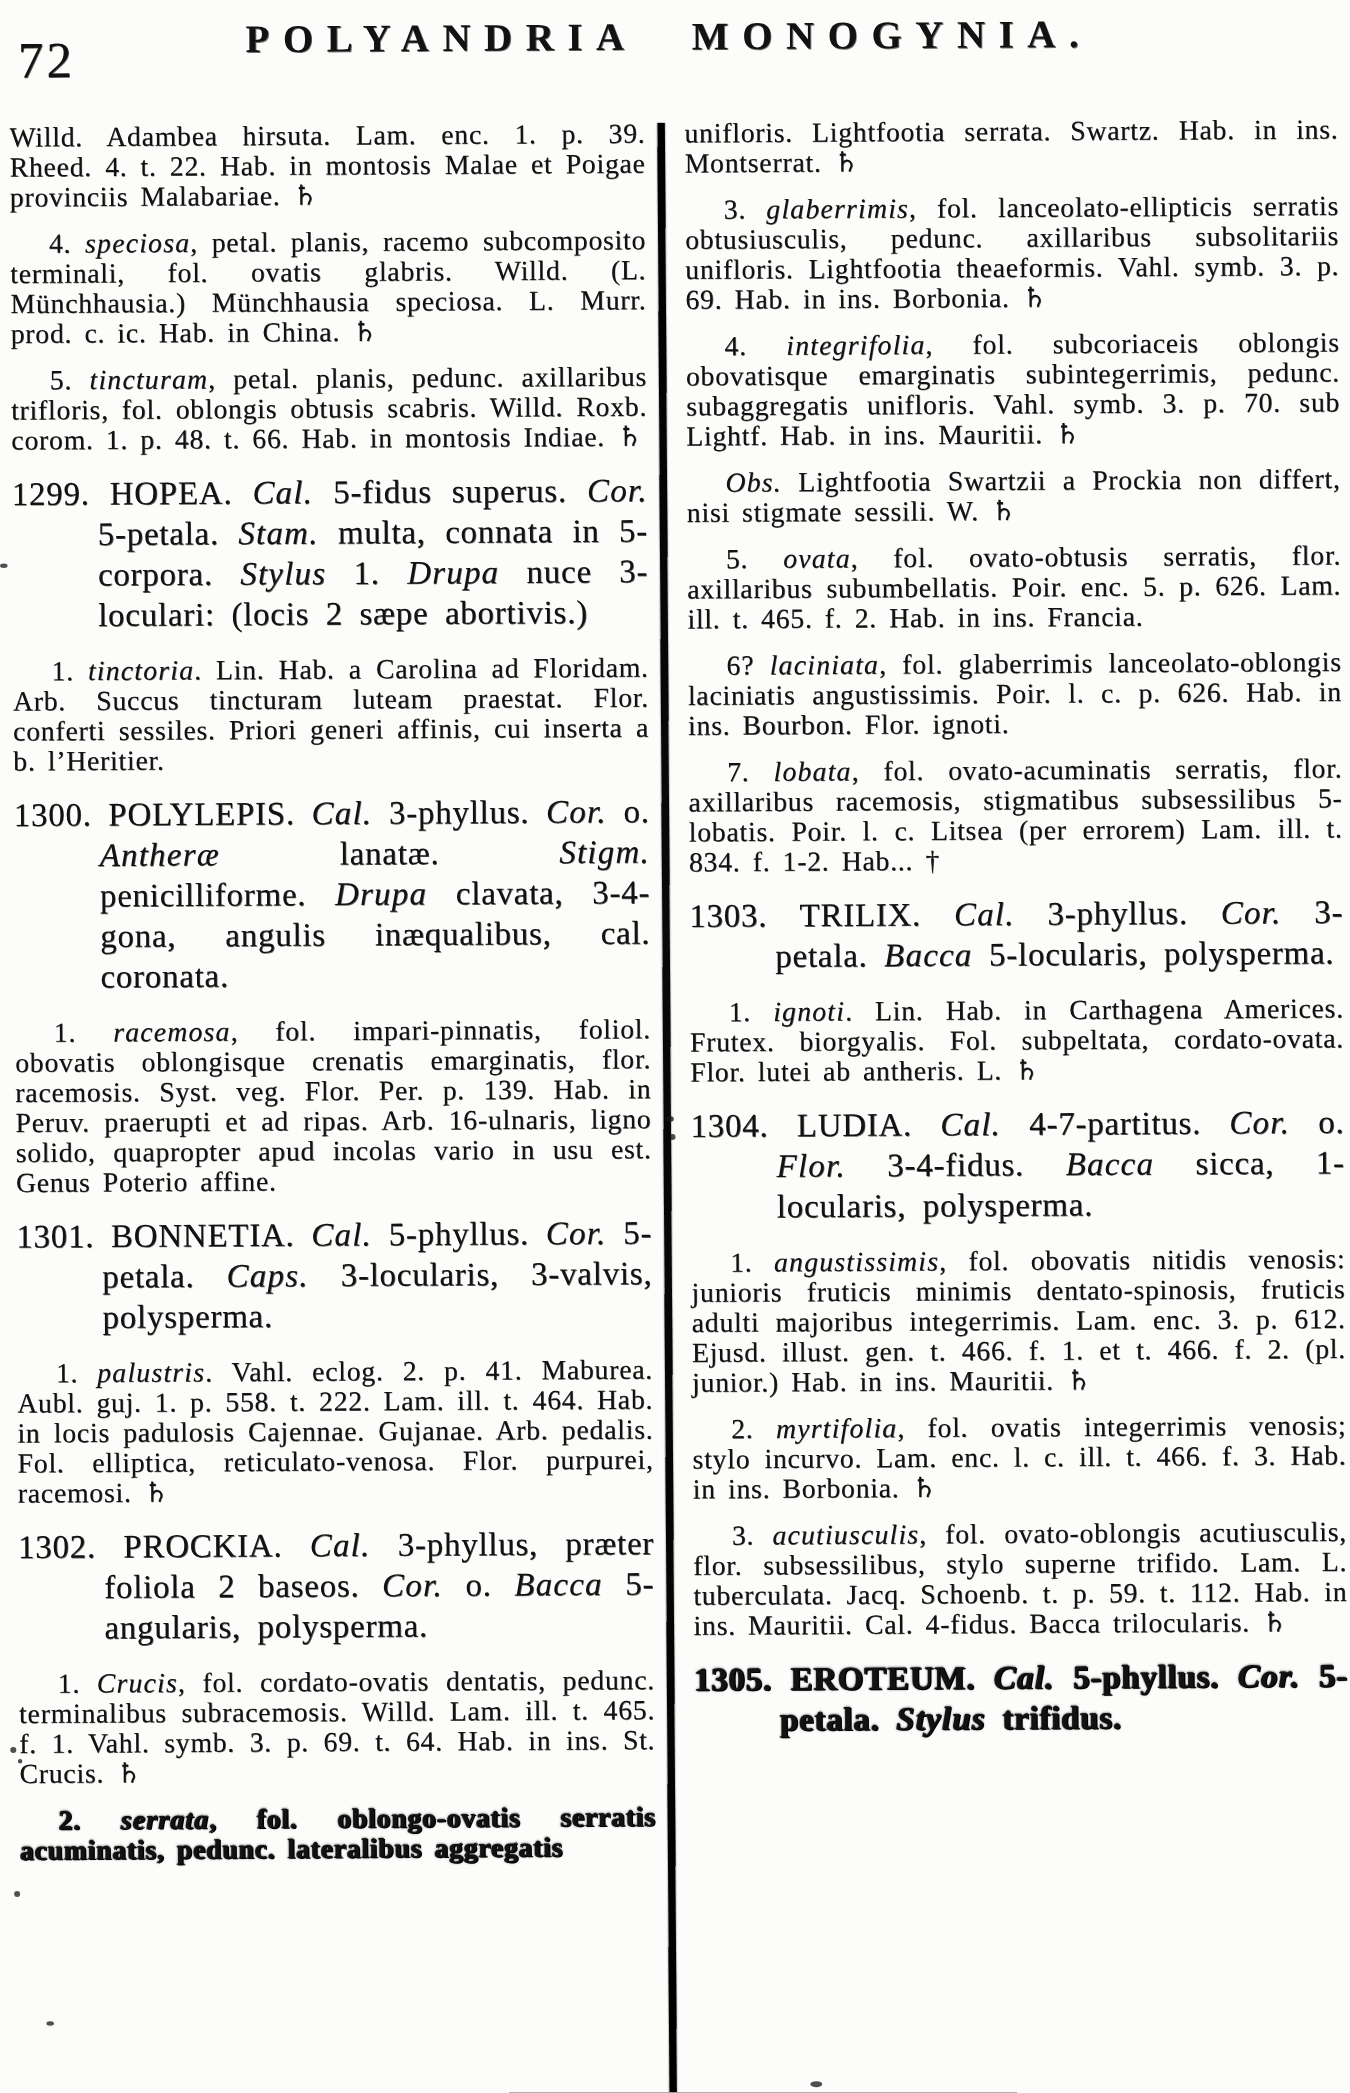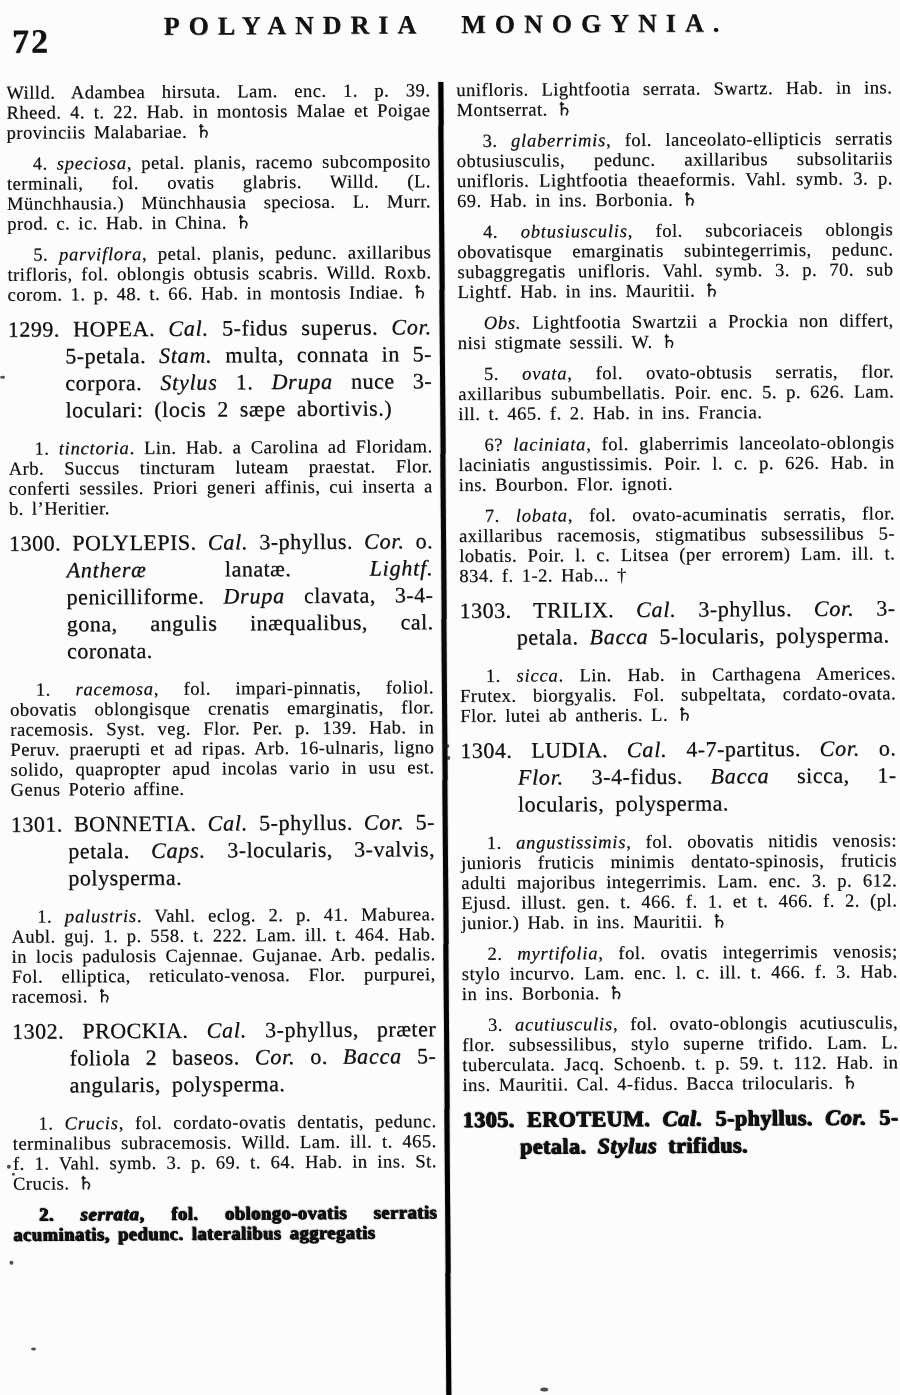--- a/index.html
+++ b/index.html
@@ -11,21 +11,21 @@
     overflow:hidden;
     font-family:"Liberation Serif","DejaVu Serif",serif;
     color:var(--ink,#121212);
   }
   #tilt-wrap{
     position:absolute; inset:0;
     transform:rotate(-0.35deg);
   }
   .page-number{
     position:absolute; top:20px; left:16px;
-    font-size:34px; font-weight:bold;
+    font-size:34px; font-weight:normal;
     letter-spacing:2px;
     text-shadow:0.5px 0.5px 0 rgba(0,0,0,.6);
   }
   .running-title{
     position:absolute; top:10px; left:0; width:100%;
     text-align:center;
     font-size:26px; font-weight:bold;
     letter-spacing:9px; word-spacing:22px;
     text-shadow:0.6px 0.6px 0 rgba(0,0,0,.55);
     white-space:nowrap;
@@ -77,42 +77,42 @@
 <body>
 
 <div id="scan-page">
   <div id="tilt-wrap">
     <div class="page-number">72</div>
     <div class="running-title">POLYANDRIA MONOGYNIA.</div>
     <div class="columns">
       <div class="col col-left">
           <p class="continuation">Willd. Adambea hirsuta. Lam. enc. 1. p. 39. Rheed. 4. t. 22. Hab. in montosis Malae et Poigae provinciis Malabariae. ♄</p>
           <p class="species">4. <i>speciosa</i>, petal. planis, racemo subcomposito terminali, fol. ovatis glabris. Willd. (L. Münchhausia.) Münchhausia speciosa. L. Murr. prod. c. ic. Hab. in China. ♄</p>
-          <p class="species">5. <i>parviflora</i>, petal. planis, pedunc. axillaribus trifloris, fol. oblongis obtusis scabris. Willd. Roxb. corom. 1. p. 48. t. 66. Hab. in montosis Indiae. ♄</p>
+          <p class="species">5. <i>tincturam</i>, petal. planis, pedunc. axillaribus trifloris, fol. oblongis obtusis scabris. Willd. Roxb. corom. 1. p. 48. t. 66. Hab. in montosis Indiae. ♄</p>
           <p class="genus">1299. HOPEA. <i>Cal.</i> 5-fidus superus. <i>Cor.</i> 5-petala. <i>Stam.</i> multa, connata in 5-corpora. <i>Stylus</i> 1. <i>Drupa</i> nuce 3-loculari: (locis 2 sæpe abortivis.)</p>
           <p class="species">1. <i>tinctoria</i>. Lin. Hab. a Carolina ad Floridam. Arb. Succus tincturam luteam praestat. Flor. conferti sessiles. Priori generi affinis, cui inserta a b. l’Heritier.</p>
-          <p class="genus">1300. POLYLEPIS. <i>Cal.</i> 3-phyllus. <i>Cor.</i> o. <i>Antheræ</i> lanatæ. <i>Lightf.</i> penicilliforme. <i>Drupa</i> clavata, 3-4-gona, angulis inæqualibus, cal. coronata.</p>
+          <p class="genus">1300. POLYLEPIS. <i>Cal.</i> 3-phyllus. <i>Cor.</i> o. <i>Antheræ</i> lanatæ. <i>Stigm.</i> penicilliforme. <i>Drupa</i> clavata, 3-4-gona, angulis inæqualibus, cal. coronata.</p>
           <p class="species">1. <i>racemosa</i>, fol. impari-pinnatis, foliol. obovatis oblongisque crenatis emarginatis, flor. racemosis. Syst. veg. Flor. Per. p. 139. Hab. in Peruv. praerupti et ad ripas. Arb. 16-ulnaris, ligno solido, quapropter apud incolas vario in usu est. Genus Poterio affine.</p>
           <p class="genus">1301. BONNETIA. <i>Cal.</i> 5-phyllus. <i>Cor.</i> 5-petala. <i>Caps.</i> 3-locularis, 3-valvis, polysperma.</p>
           <p class="species">1. <i>palustris</i>. Vahl. eclog. 2. p. 41. Maburea. Aubl. guj. 1. p. 558. t. 222. Lam. ill. t. 464. Hab. in locis padulosis Cajennae. Gujanae. Arb. pedalis. Fol. elliptica, reticulato-venosa. Flor. purpurei, racemosi. ♄</p>
           <p class="genus">1302. PROCKIA. <i>Cal.</i> 3-phyllus, præter foliola 2 baseos. <i>Cor.</i> o. <i>Bacca</i> 5-angularis, polysperma.</p>
           <p class="species">1. <i>Crucis</i>, fol. cordato-ovatis dentatis, pedunc. terminalibus subracemosis. Willd. Lam. ill. t. 465. f. 1. Vahl. symb. 3. p. 69. t. 64. Hab. in ins. St. Crucis. ♄</p>
           <p class="species smudged">2. <i>serrata</i>, fol. oblongo-ovatis serratis acuminatis, pedunc. lateralibus aggregatis</p>
         </div>
       <div class="divider"></div>
       <div class="col col-right">
           <p class="continuation">unifloris. Lightfootia serrata. Swartz. Hab. in ins. Montserrat. ♄</p>
           <p class="species">3. <i>glaberrimis</i>, fol. lanceolato-ellipticis serratis obtusiusculis, pedunc. axillaribus subsolitariis unifloris. Lightfootia theaeformis. Vahl. symb. 3. p. 69. Hab. in ins. Borbonia. ♄</p>
-          <p class="species">4. <i>obtusiusculis</i>, fol. subcoriaceis oblongis obovatisque emarginatis subintegerrimis, pedunc. subaggregatis unifloris. Vahl. symb. 3. p. 70. sub Lightf. Hab. in ins. Mauritii. ♄</p>
+          <p class="species">4. <i>integrifolia</i>, fol. subcoriaceis oblongis obovatisque emarginatis subintegerrimis, pedunc. subaggregatis unifloris. Vahl. symb. 3. p. 70. sub Lightf. Hab. in ins. Mauritii. ♄</p>
           <p class="species"><i>Obs.</i> Lightfootia Swartzii a Prockia non differt, nisi stigmate sessili. W. ♄</p>
           <p class="species">5. <i>ovata</i>, fol. ovato-obtusis serratis, flor. axillaribus subumbellatis. Poir. enc. 5. p. 626. Lam. ill. t. 465. f. 2. Hab. in ins. Francia.</p>
           <p class="species">6? <i>laciniata</i>, fol. glaberrimis lanceolato-oblongis laciniatis angustissimis. Poir. l. c. p. 626. Hab. in ins. Bourbon. Flor. ignoti.</p>
           <p class="species">7. <i>lobata</i>, fol. ovato-acuminatis serratis, flor. axillaribus racemosis, stigmatibus subsessilibus 5-lobatis. Poir. l. c. Litsea (per errorem) Lam. ill. t. 834. f. 1-2. Hab... †</p>
           <p class="genus">1303. TRILIX. <i>Cal.</i> 3-phyllus. <i>Cor.</i> 3-petala. <i>Bacca</i> 5-locularis, polysperma.</p>
-          <p class="species">1. <i>sicca</i>. Lin. Hab. in Carthagena Americes. Frutex. biorgyalis. Fol. subpeltata, cordato-ovata. Flor. lutei ab antheris. L. ♄</p>
+          <p class="species">1. <i>ignoti</i>. Lin. Hab. in Carthagena Americes. Frutex. biorgyalis. Fol. subpeltata, cordato-ovata. Flor. lutei ab antheris. L. ♄</p>
           <p class="genus">1304. LUDIA. <i>Cal.</i> 4-7-partitus. <i>Cor.</i> o. <i>Flor.</i> 3-4-fidus. <i>Bacca</i> sicca, 1-locularis, polysperma.</p>
           <p class="species">1. <i>angustissimis</i>, fol. obovatis nitidis venosis: junioris fruticis minimis dentato-spinosis, fruticis adulti majoribus integerrimis. Lam. enc. 3. p. 612. Ejusd. illust. gen. t. 466. f. 1. et t. 466. f. 2. (pl. junior.) Hab. in ins. Mauritii. ♄</p>
           <p class="species">2. <i>myrtifolia</i>, fol. ovatis integerrimis venosis; stylo incurvo. Lam. enc. l. c. ill. t. 466. f. 3. Hab. in ins. Borbonia. ♄</p>
           <p class="species">3. <i>acutiusculis</i>, fol. ovato-oblongis acutiusculis, flor. subsessilibus, stylo superne trifido. Lam. L. tuberculata. Jacq. Schoenb. t. p. 59. t. 112. Hab. in ins. Mauritii. Cal. 4-fidus. Bacca trilocularis. ♄</p>
           <p class="genus smudged">1305. EROTEUM. <i>Cal.</i> 5-phyllus. <i>Cor.</i> 5-petala. <i>Stylus</i> trifidus.</p>
         </div>
     </div>
     <div class="speck" style="left:443px;top:744px;width:6px;height:4px;"></div>
     <div class="speck" style="left:446px;top:756px;width:4px;height:4px;"></div>
     <div class="speck" style="left:4px;top:1162px;width:4px;height:4px;"></div>

